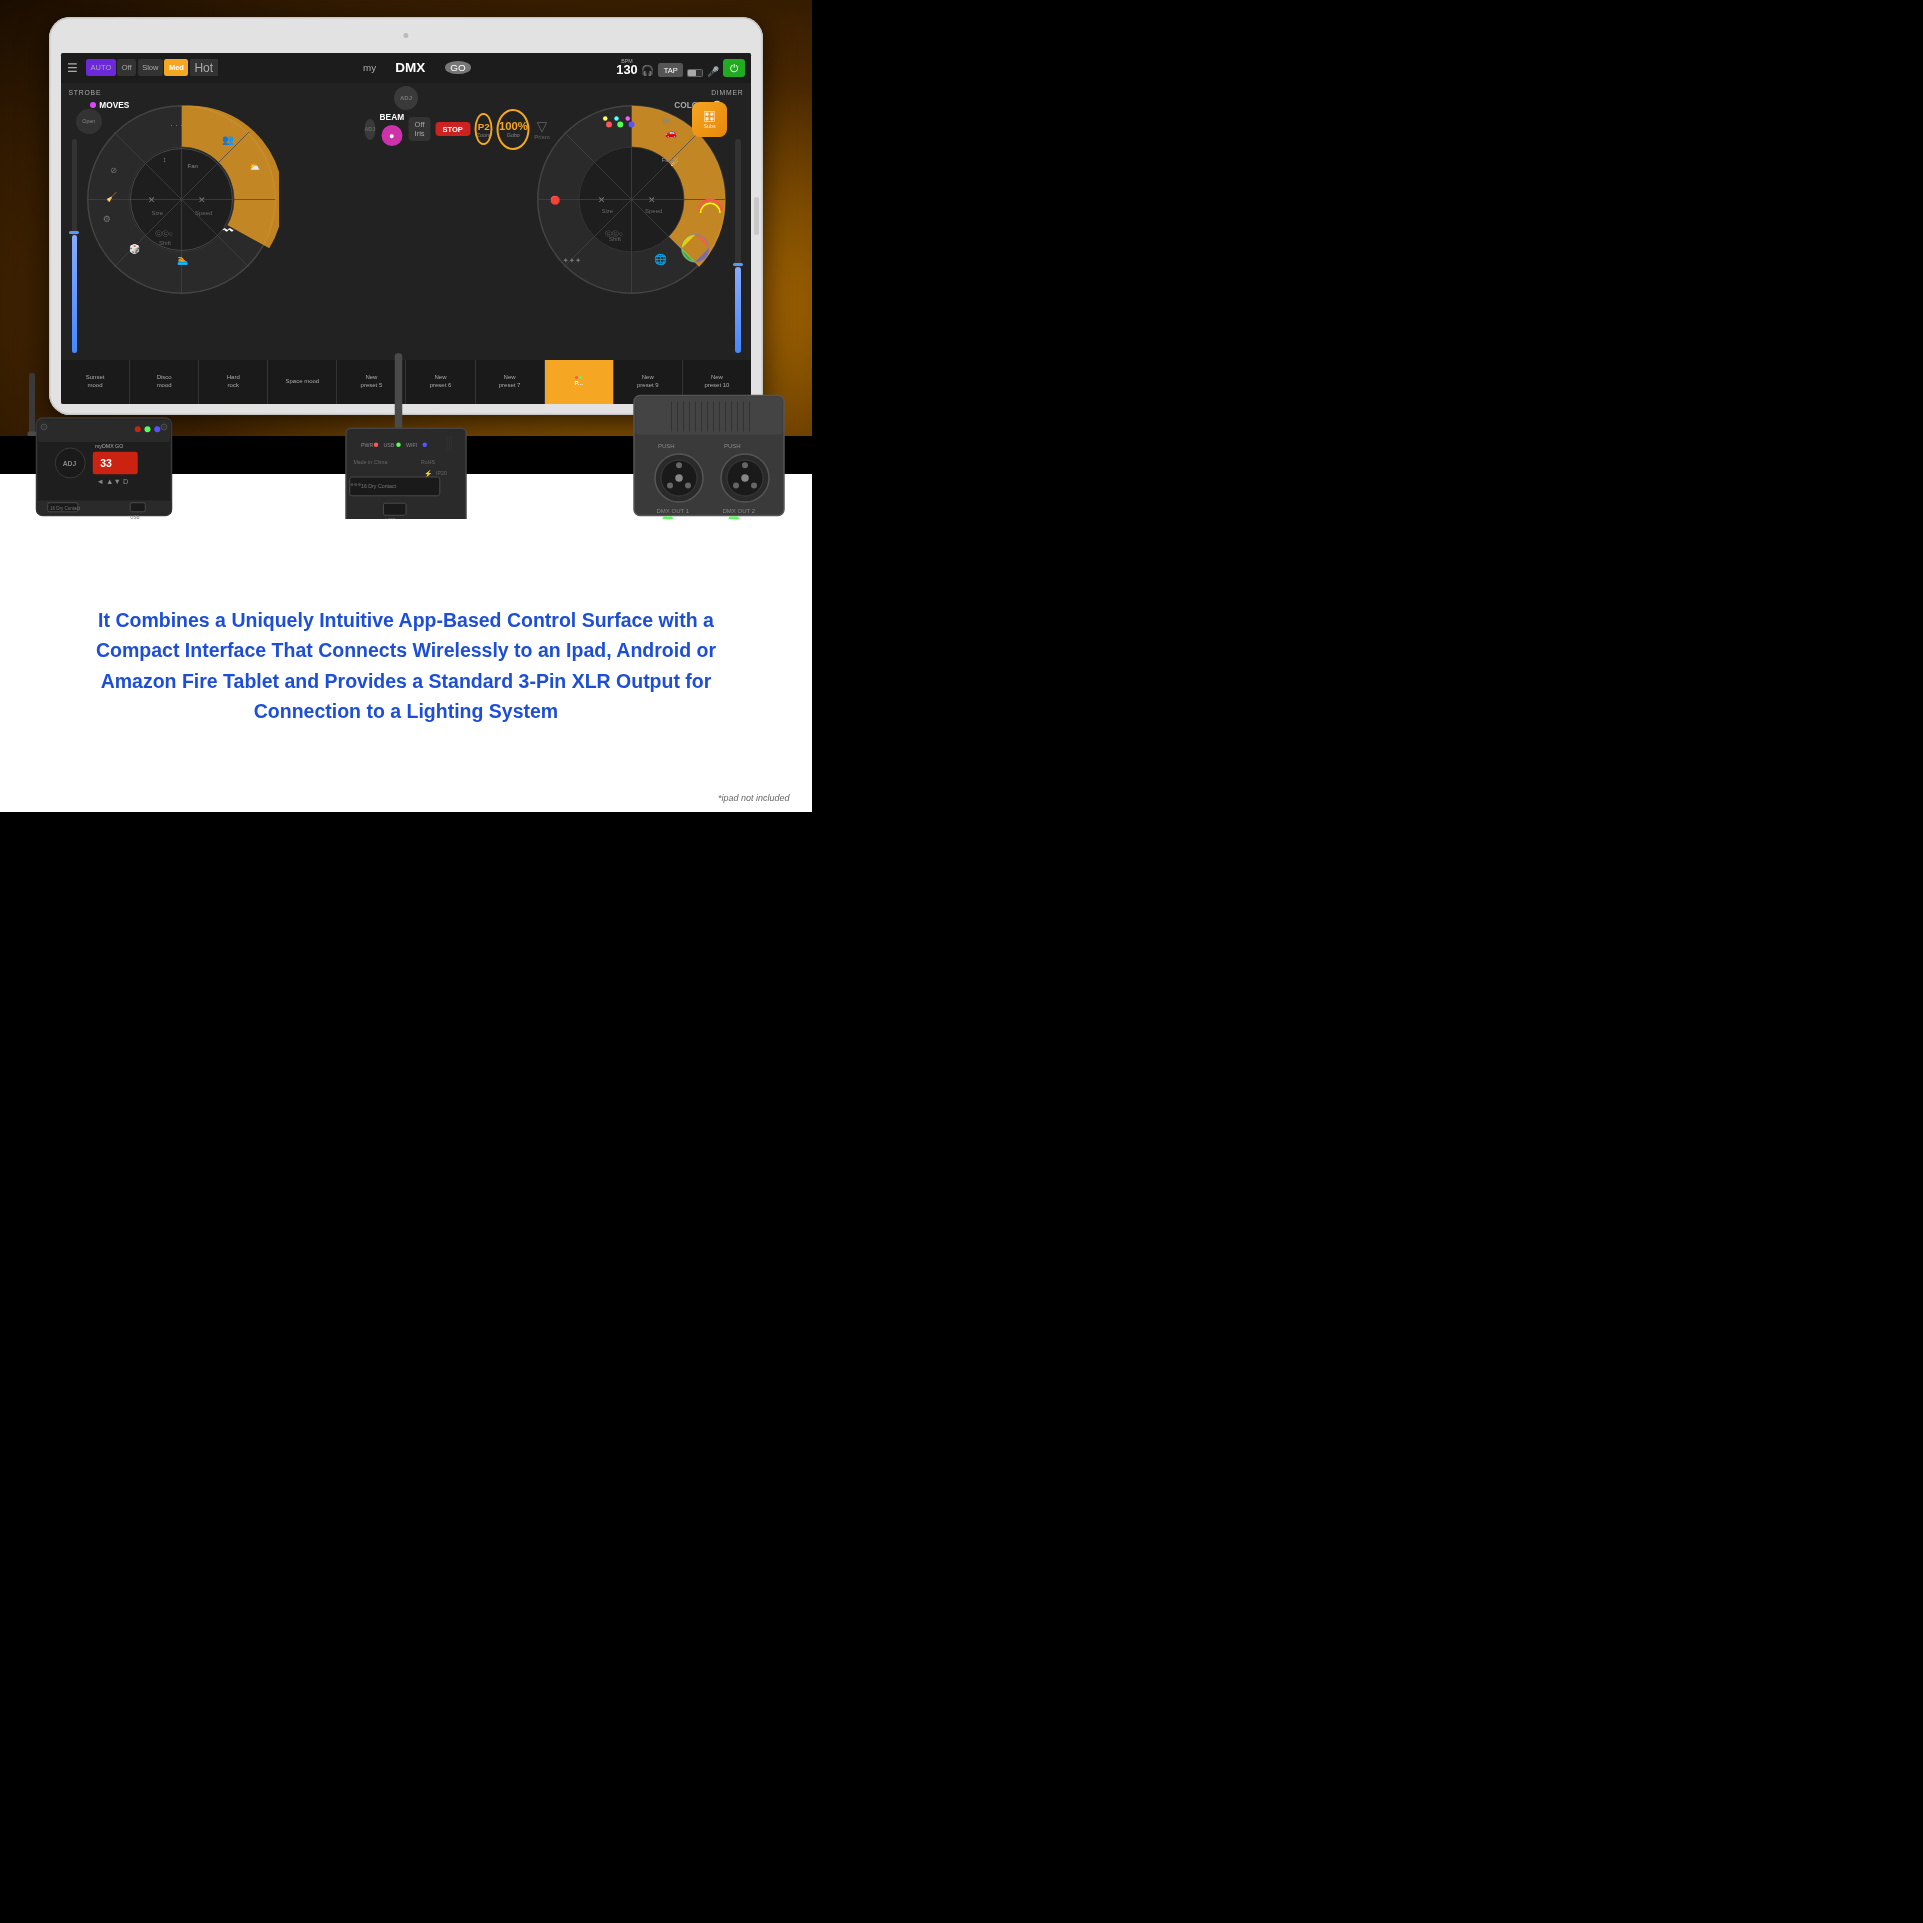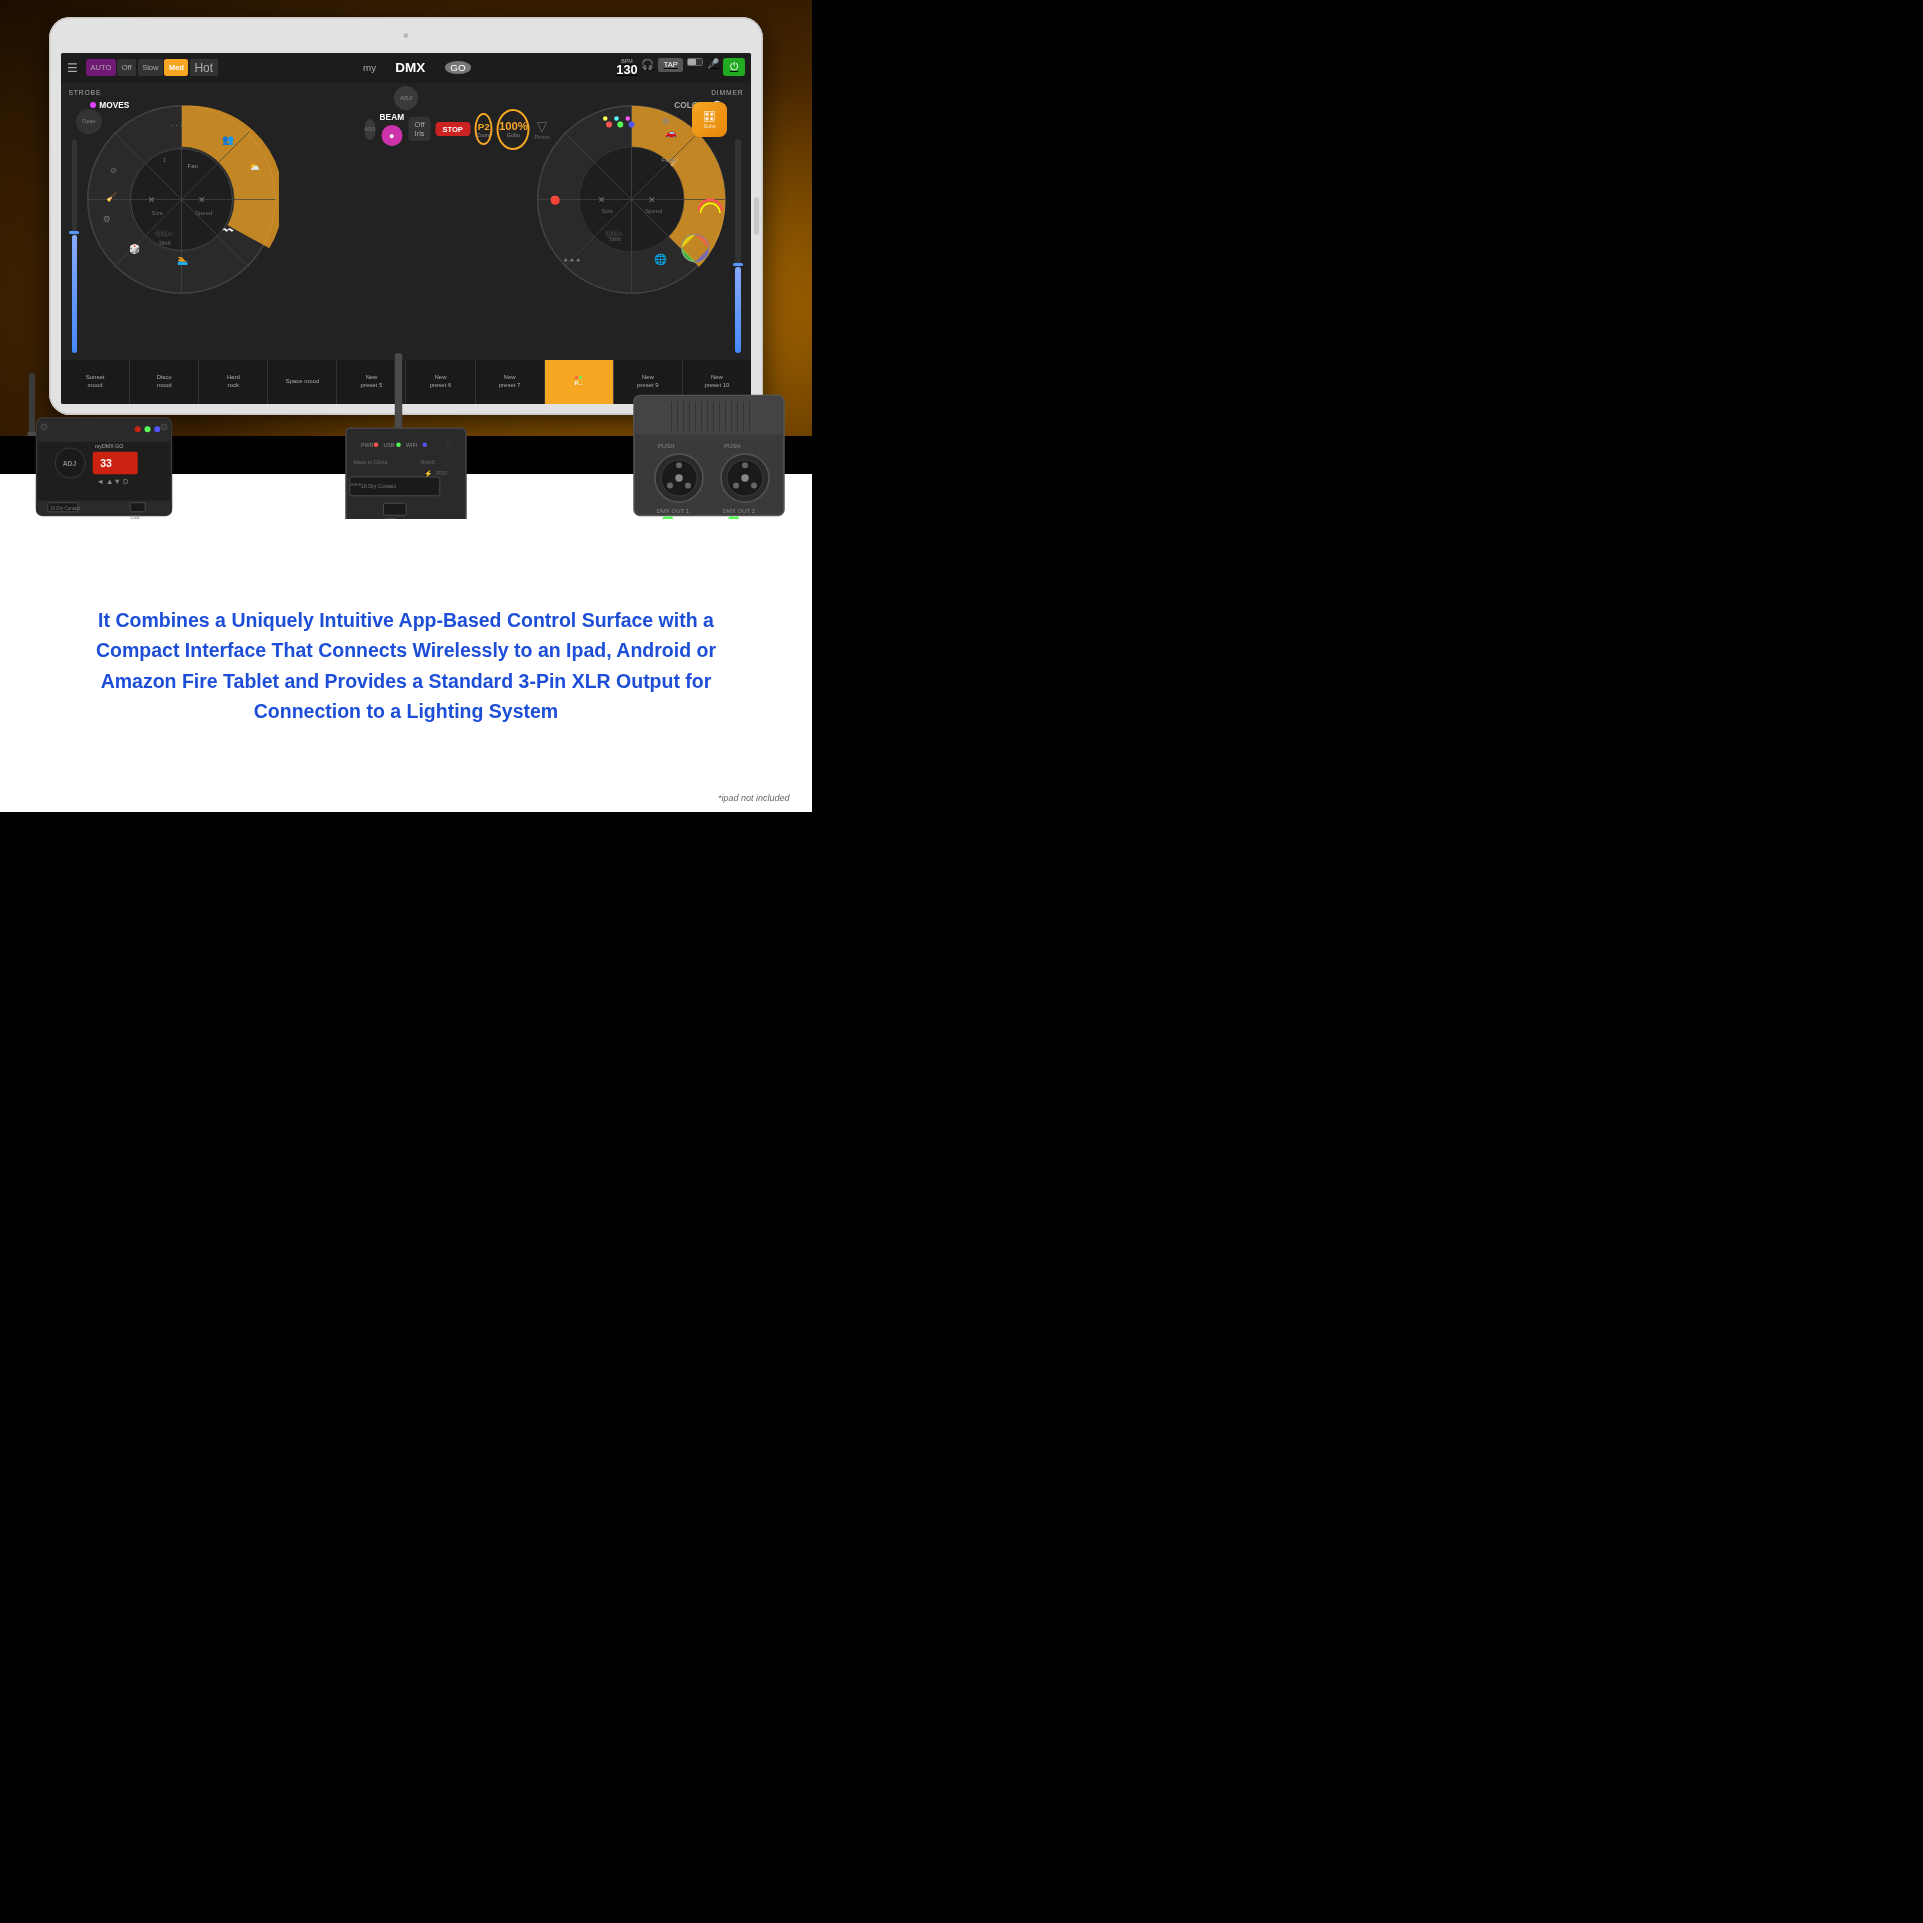--- a/index.html
+++ b/index.html
@@ -37,34 +37,34 @@
 
     <div style="position:absolute; top:36px; left:12px; right:12px; bottom:10.5px;
       background:#1c1c1c; overflow:hidden; border-radius:2.3px;">
 
       <div style="position:absolute; top:0; left:0; right:0; height:30px;
         background:#1c1c1c; display:flex; align-items:center; padding:0 6px; gap:3.8px; z-index:10;">
 
         <span style="color:#aaa; font-size:12px; margin-right:4.5px;">☰</span>
 
         <div style="display:flex; gap:1.5px;">
-          <button style="padding:1.5px 4.5px; border-radius:2.3px; font-size:7.5px; color:#aaa; background:#701a75; border:none;">AUTO</button>
+          <button style="padding:1.5px 4.5px; border-radius:2.3px; font-size:7.5px; color:#aaa; background:#6d28d9; border:none;">AUTO</button>
           <button style="padding:1.5px 4.5px; border-radius:2.3px; font-size:7.5px; color:#aaa; background:#333; border:none;">Off</button>
           <button style="padding:1.5px 4.5px; border-radius:2.3px; font-size:7.5px; color:#aaa; background:#333; border:none;">Slow</button>
           <button style="padding:1.5px 4.5px; border-radius:2.3px; font-size:7.5px; color:#fff; background:#f5a623; border:none; font-weight:bold;">Med</button>
           <button style="padding:1.5px 4.5px; border-radius:1px; font-size:12px; color:#aaa; background:#333; border:none;">Hot</button>
         </div>
 
         <div style="flex:1; text-align:center; display:flex; align-items:center; justify-content:center; gap:19px;">
           <span style="color:#aaa; font-size:9.8px;">my</span>
           <span style="color:#fff; font-size:13.5px; font-weight:900;">DMX</span>
           <span style="background:#777; color:#fff; font-size:9.8px; padding:0.8px 5.3px; border-radius:50%; margin-left:0.8px;">GO</span>
         </div>
 
-        <div style="display:flex; align-items:flex-start; gap:3.8px;text-decoration:underline;">
+        <div style="display:flex; align-items:flex-end; gap:3.8px;">
           <div style="display:flex; flex-direction:column; align-items:center;">
             <span style="font-size:5.3px; color:#aaa;">BPM</span>
             <span style="font-size:12.8px; color:#fff; font-weight:bold; line-height:1;">130</span>
           </div>
 
           <span style="color:#888; font-size:10.5px;">🎧</span>
           <button style="background:#555; color:#fff; border:none; border-radius:2.3px; padding:2.3px 5.3px; font-size:7.5px; display:flex; align-items:center; gap:1.5px;">
             <span>TAP</span>
           </button>
 

